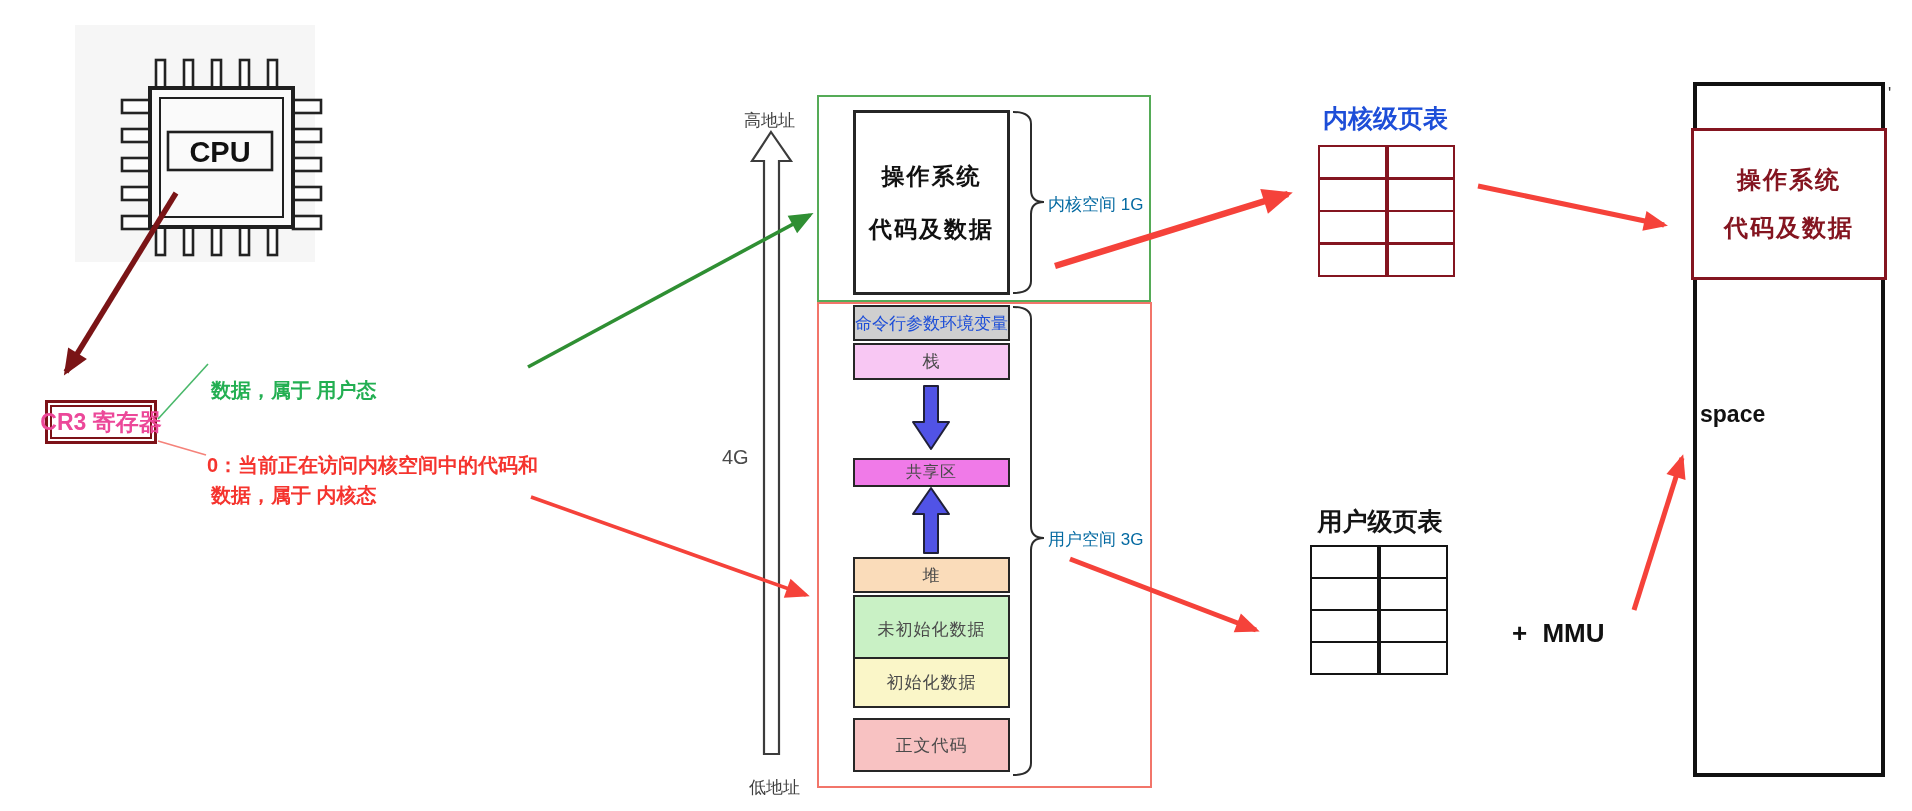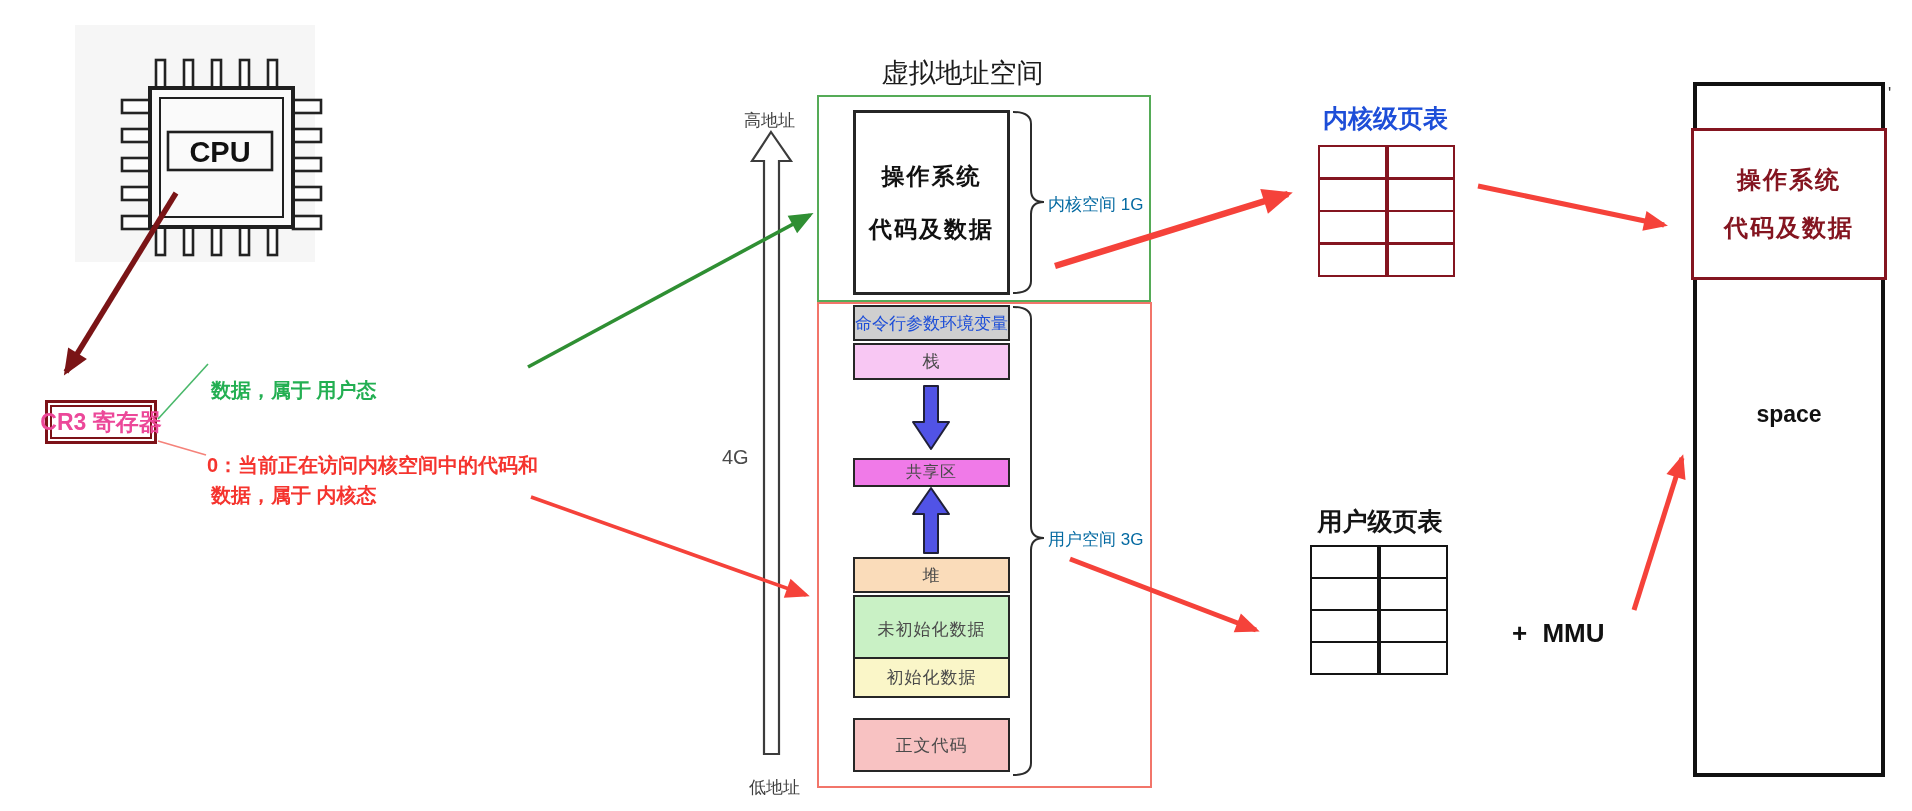--- a/index.html
+++ b/index.html
@@ -27,21 +27,21 @@
   .os-box{left:853px;top:110px;width:157px;height:185px;border:3px solid #262626;background:#fff;z-index:2;
           display:flex;flex-direction:column;align-items:center;justify-content:center;gap:22px;}
   .os-box div{font-weight:bold;font-size:23px;letter-spacing:2px;color:#111;}
   .seg{left:853px;width:157px;border:2px solid #262626;z-index:2;display:flex;align-items:center;justify-content:center;
        color:#4a4a4a;font-size:17px;letter-spacing:1px;white-space:nowrap;}
   .seg-cmd{top:305px;height:36px;background:#cfcfcf;font-size:17px;letter-spacing:0;color:#1d4ed8;}
   .seg-stack{top:343px;height:37px;background:#f8c7f3;}
   .seg-shared{top:458px;height:29px;background:#f07ae8;font-size:16px;}
   .seg-heap{top:557px;height:36px;background:#fadcba;}
   .seg-bss{top:595px;height:68px;background:#c9f1c5;}
-  .seg-data{top:657px;height:41px;background:#faf6c8;}
+  .seg-data{top:657px;height:51px;background:#faf6c8;}
   .seg-text{top:718px;height:54px;background:#f8c2c2;}
   .addr-label{font-size:17px;color:#3f3f3f;white-space:nowrap;}
   .lbl-high{left:744px;top:109px;}
   .lbl-low{left:749px;top:776px;text-align:right;}
   .lbl-4g{left:722px;top:446px;font-size:20px;color:#4a4a4a;}
   .brace-label{font-size:17px;color:#0369a1;white-space:nowrap;z-index:3;text-align:right;}
   .lbl-kbrace{left:1048px;top:193px;}
   .lbl-ubrace{left:1048px;top:528px;}
 
   
@@ -55,21 +55,21 @@
   .ptable .cell{background:#fff;}
 
   .mmu{left:1512px;top:618px;font-weight:bold;font-size:26px;color:#111;word-spacing:8px;white-space:nowrap;}
 
   
   .ras-title{left:1690px;top:41px;width:200px;text-align:center;font-size:27px;color:#1c1c1c;}
   .ras-box{left:1693px;top:82px;width:192px;height:695px;border:4px solid #111;background:#fff;z-index:1;}
   .ras-os{left:1691px;top:128px;width:196px;height:152px;border:3px solid #841520;background:#fff;z-index:2;
           display:flex;flex-direction:column;align-items:center;justify-content:center;gap:16px;}
   .ras-os div{font-weight:bold;font-size:24px;letter-spacing:2px;color:#841520;}
-  .ras-space{left:1700px;top:401px;width:178px;text-align:center;font-weight:bold;font-size:23px;color:#111;z-index:2;}
+  .ras-space{left:1700px;top:401px;width:178px;font-weight:bold;font-size:23px;color:#111;z-index:2;}
   .stray{left:1888px;top:84px;font-size:17px;color:#333;z-index:2;}
 
   .overlay{position:absolute;left:0;top:0;width:1912px;height:811px;z-index:5;pointer-events:none;}
 </style>
 </head>
 <body>
 
 <div class="canvas">
 
   <svg class="abs cpu-svg" viewBox="0 0 265 255">
@@ -108,21 +108,20 @@
 
   <div class="abs cr3-box">
     <div class="cr3-inner">CR3 寄存器</div>
   </div>
 
   <div class="abs note note-green" style="left:211px;top:377px;">数据，属于 用户态</div>
 
   <div class="abs note note-red" style="left:207px;top:452px;">0：当前正在访问内核空间中的代码和</div>
   <div class="abs note note-red" style="left:211px;top:482px;">数据，属于 内核态</div>
 
-  <div class="abs vas-title">虚拟地址空间</div>
   <div class="abs green-box"></div>
   <div class="abs red-box"></div>
 
   <div class="abs os-box">
     <div>操作系统</div>
     <div>代码及数据</div>
   </div>
 
   <div class="abs seg seg-cmd">
       <span>命令行参数环境变量</span>

